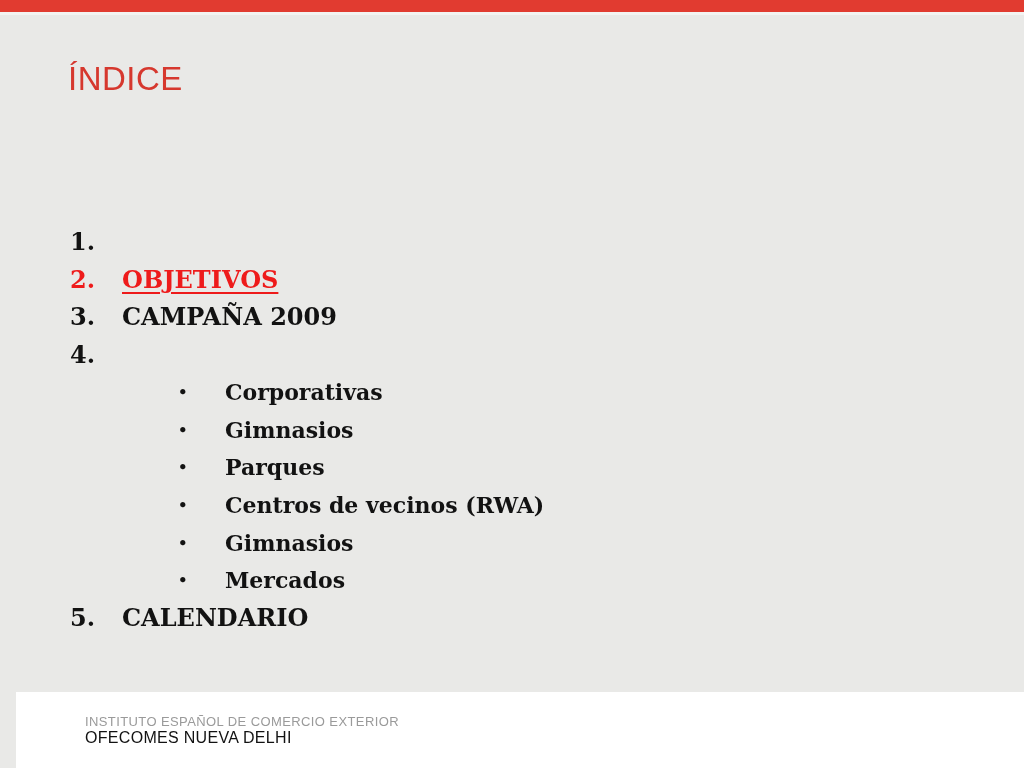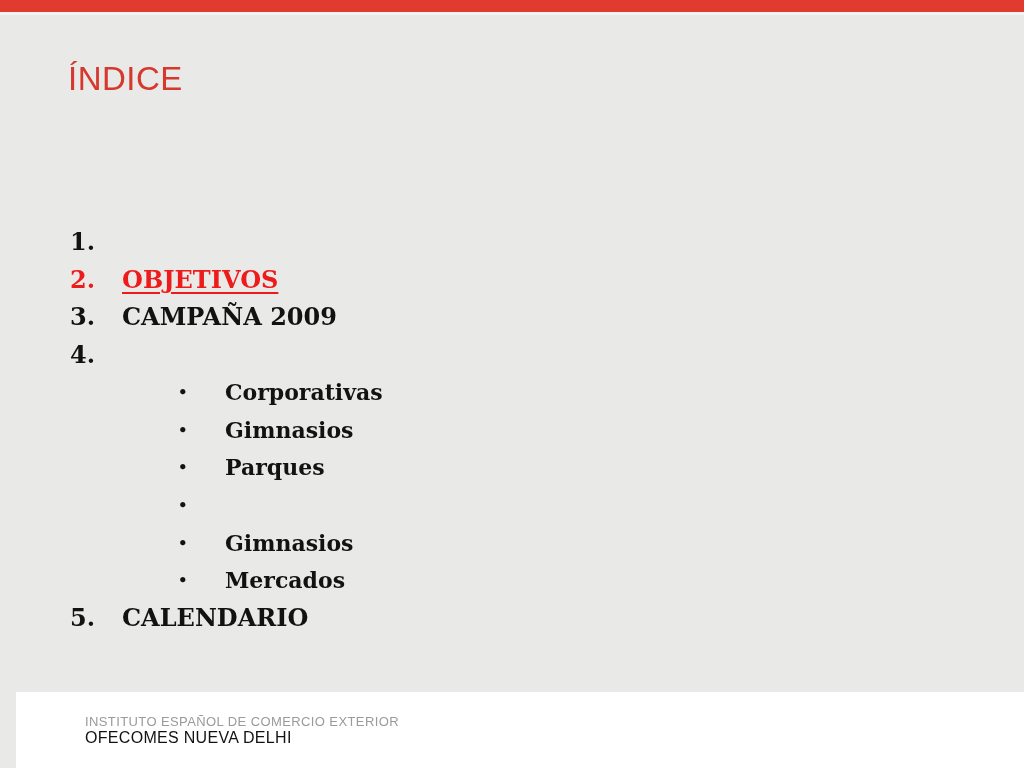--- a/index.html
+++ b/index.html
@@ -119,20 +119,21 @@
       <span class="toc-label">Gimnasios</span>
     </div>
 
     <div class="toc-row toc-sub">
       <span class="toc-bullet">•</span>
       <span class="toc-label">Parques</span>
     </div>
 
     <div class="toc-row toc-sub">
       <span class="toc-bullet">•</span>
+      <span class="toc-label">Centros de vecinos (RWA)</span>
     </div>
 
     <div class="toc-row toc-sub">
       <span class="toc-bullet">•</span>
       <span class="toc-label">Gimnasios</span>
     </div>
 
     <div class="toc-row toc-sub">
       <span class="toc-bullet">•</span>
       <span class="toc-label">Mercados</span>

